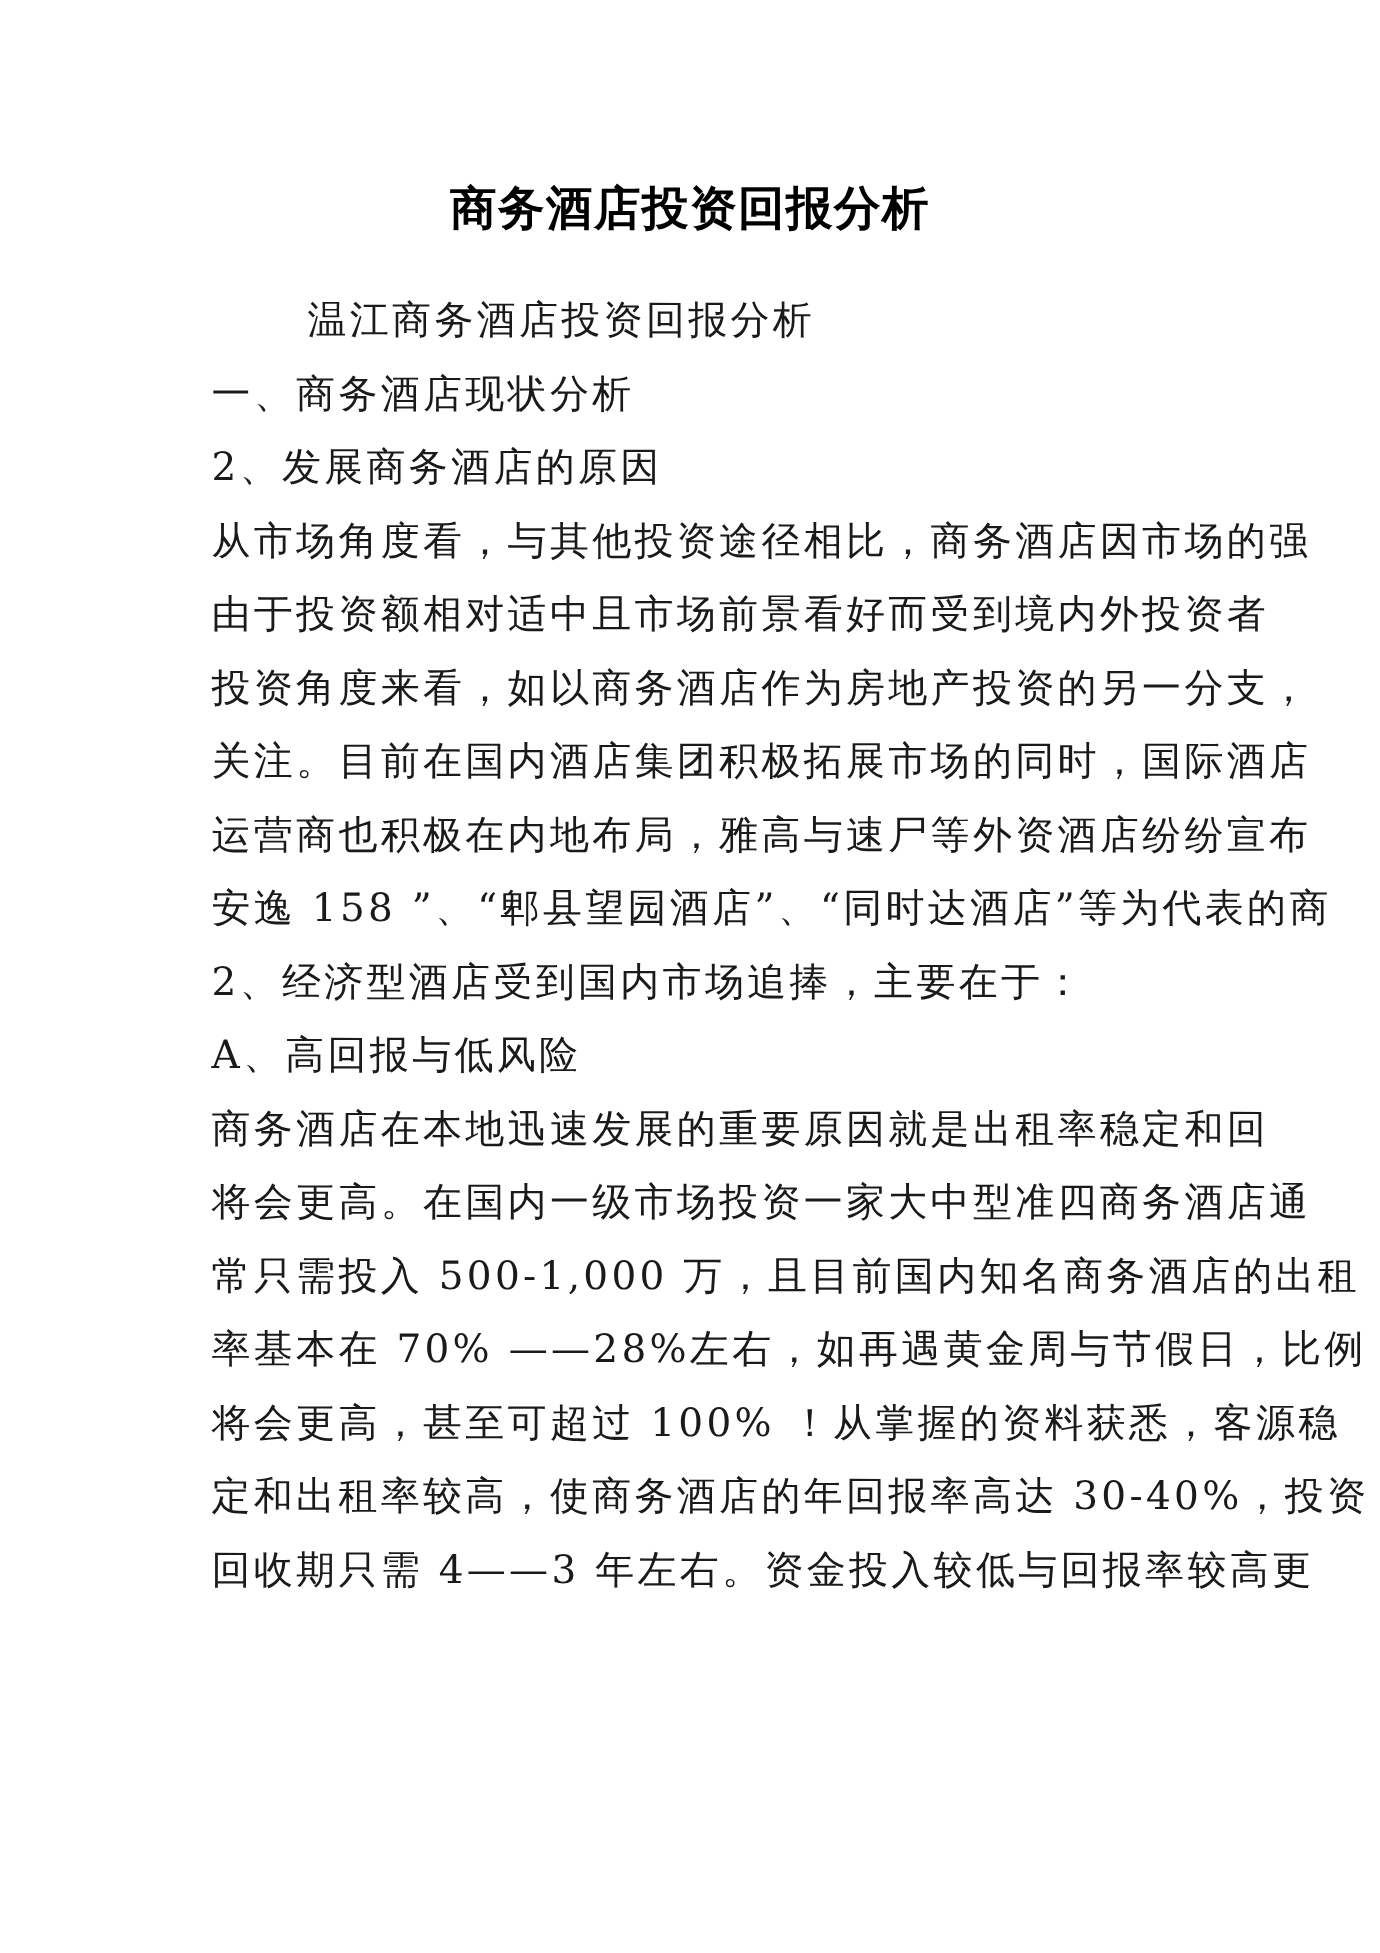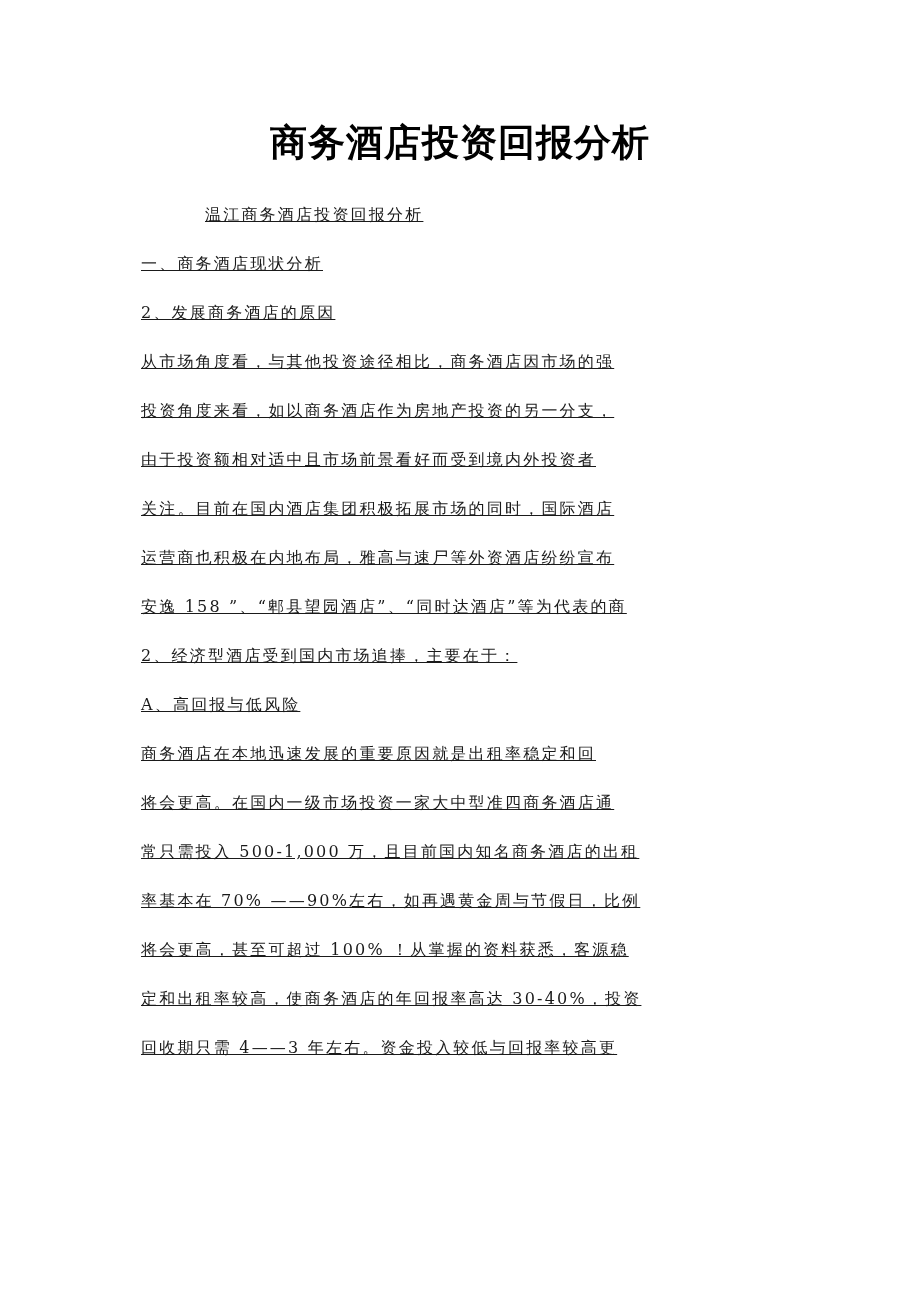--- a/index.html
+++ b/index.html
@@ -5,53 +5,53 @@
     html, body { margin: 0; padding: 0; background: #ffffff; }
     body { width: 920px; height: 1302px; overflow: hidden; position: relative; }
     .page {
       position: absolute; left: 0; top: 0; width: 920px; height: 1302px;
       background: #ffffff; color: #111111;
     }
     .title {
       position: absolute; top: 118px; left: 0; width: 920px;
       text-align: center;
       font-family: "DejaVu Sans", sans-serif;
-      font-weight: bold; font-size: 37px; letter-spacing: 1px;
+      font-weight: bold; font-size: 31px; letter-spacing: 1px;
       color: #000;
     }
     .body-lines {
       position: absolute; left: 141px; top: 190px; width: 650px;
       font-family: "DejaVu Serif", serif;
-      font-size: 16px; color: #1a1a1a; text-decoration: underline;
+      font-size: 26px; color: #1a1a1a;
     }
     .line {
       height: 49px; line-height: 49px; white-space: nowrap;
       letter-spacing: 2.2px;
     }
     .line.subtitle { padding-left: 64px; }
   </style>
 </head>
 <body>
 
 <div class="page">
   <div class="title">商务酒店投资回报分析</div>
 
   <div class="body-lines">
     <div class="line subtitle">温江商务酒店投资回报分析</div>
     <div class="line">一、商务酒店现状分析</div>
     <div class="line">2、发展商务酒店的原因</div>
     <div class="line">从市场角度看，与其他投资途径相比，商务酒店因市场的强</div>
+    <div class="line">由于投资额相对适中且市场前景看好而受到境内外投资者</div>
     <div class="line">投资角度来看，如以商务酒店作为房地产投资的另一分支，</div>
-    <div class="line">由于投资额相对适中且市场前景看好而受到境内外投资者</div>
     <div class="line">关注。目前在国内酒店集团积极拓展市场的同时，国际酒店</div>
     <div class="line">运营商也积极在内地布局，雅高与速尸等外资酒店纷纷宣布</div>
     <div class="line">安逸 158 ”、“郫县望园酒店”、“同时达酒店”等为代表的商</div>
     <div class="line">2、经济型酒店受到国内市场追捧，主要在于：</div>
     <div class="line">A、高回报与低风险</div>
     <div class="line">商务酒店在本地迅速发展的重要原因就是出租率稳定和回</div>
     <div class="line">将会更高。在国内一级市场投资一家大中型准四商务酒店通</div>
     <div class="line">常只需投入 500-1,000 万，且目前国内知名商务酒店的出租</div>
-    <div class="line">率基本在 70% ——90%左右，如再遇黄金周与节假日，比例</div>
+    <div class="line">率基本在 70% ——28%左右，如再遇黄金周与节假日，比例</div>
     <div class="line">将会更高，甚至可超过 100% ！从掌握的资料获悉，客源稳</div>
     <div class="line">定和出租率较高，使商务酒店的年回报率高达 30-40%，投资</div>
     <div class="line">回收期只需 4——3 年左右。资金投入较低与回报率较高更</div>
   </div>
 </div>
 
 </body></html>

